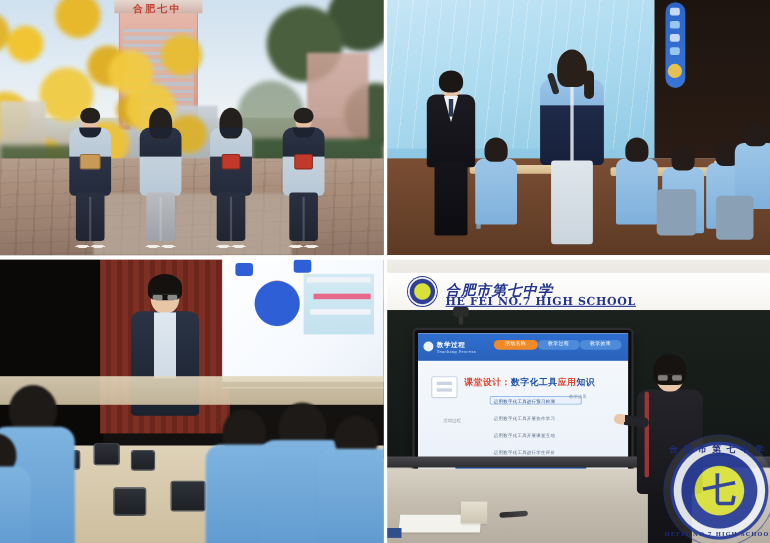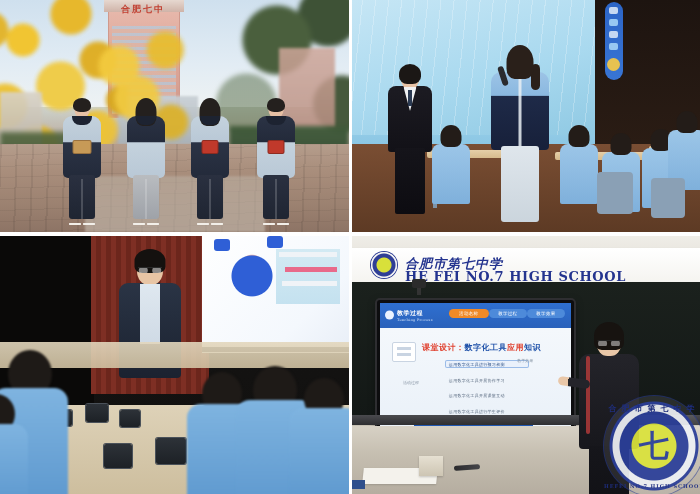--- a/index.html
+++ b/index.html
@@ -210,22 +210,22 @@
   .p4 .topwall { position:absolute; left:0; top:0; width:100%; height:15%;
     background: linear-gradient(180deg,#f1efe9,#e2dfd8); }
   .p4 .banner { position:absolute; left:0; top:6%; width:100%; height:13%;
     background: linear-gradient(180deg,#ffffff,#f5f4f0); box-shadow: 0 1px 2px rgba(0,0,0,.12); }
   .p4 .banner-logo { position:absolute; left:22px; top:50%; transform:translateY(-50%);
     width:26px; height:26px; border-radius:50%;
     background: radial-gradient(circle, #d8e03a 0 7px, #2f3f96 8px 11px, #f2f2f2 12px 13px);
     box-shadow: 0 0 0 1px #2f3f96; }
   .p4 .banner-cn { position:absolute; left:56px; top:20%; font-size:13px; color:#24348f; letter-spacing:1px;
     font-family:"DejaVu Sans", sans-serif; font-weight:bold; font-style:italic; white-space:nowrap; }
-  .p4 .banner-en { position:absolute; left:56px; top:62%; font-size:13px; color:#24348f; letter-spacing:.6px;
-    font-family:"DejaVu Serif", serif; font-weight:bold; white-space:nowrap; }
+  .p4 .banner-en { position:absolute; left:56px; top:62%; font-size:10px; color:#24348f; letter-spacing:.6px;
+    font-family:"DejaVu Serif", serif; font-weight:bold; white-space:nowrap;text-decoration:underline; }
   .p4 .banner-big { position:absolute; left:168px; top:4%; font-size:30px; color:#1d2f8c; letter-spacing:3px;
     font-family:"DejaVu Sans", sans-serif; font-weight:bold; white-space:nowrap; }
   .p4 .blackboard { position:absolute; left:0; top:19%; width:100%; height:52%;
     background: linear-gradient(180deg,#1b211d,#131816); }
   .p4 .cam { position:absolute; left:18%; top:18%; width:14px; height:9px; border-radius:2px; background:#2b2b2b; }
   .p4 .cam::after { content:""; position:absolute; left:50%; top:9px; transform:translateX(-50%);
     width:4px; height:7px; background:#343434; }
   .p4 .smartboard { position:absolute; left:8%; top:26%; width:56%; height:52%;
     background:#0d0d0f; border-radius:3px; box-shadow: 0 0 0 2px #2e2e31, 0 3px 8px rgba(0,0,0,.5); padding:15px; }
   .p4 .sb-screen { position:absolute; inset:3px; background: linear-gradient(180deg,#f7fafd,#e9f0f8); overflow:hidden; }

